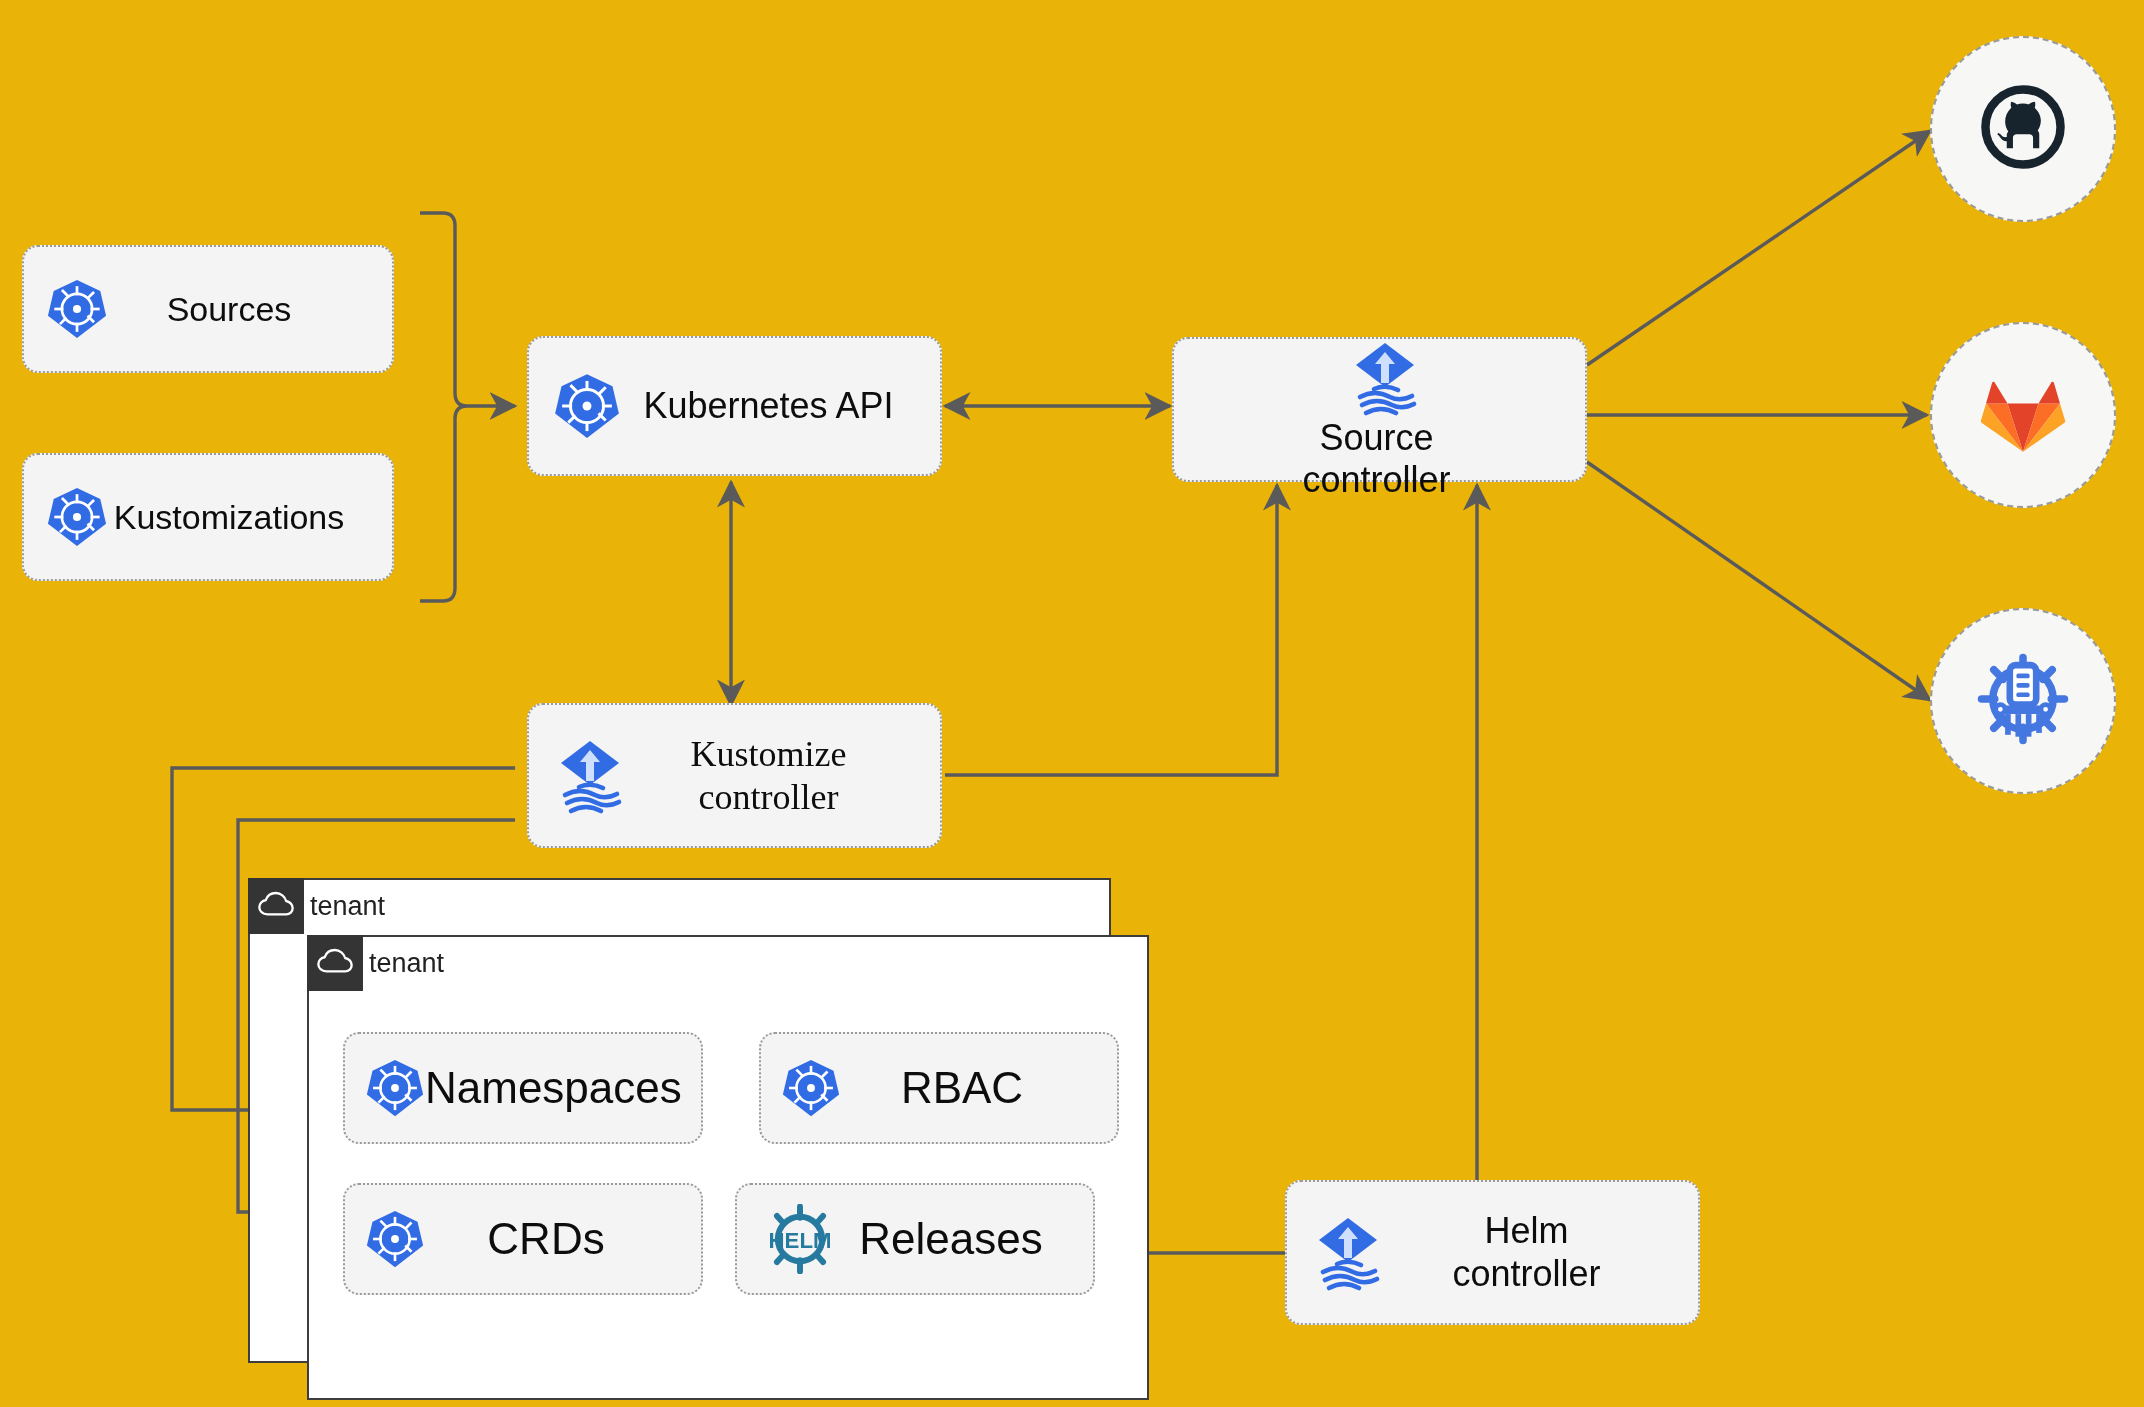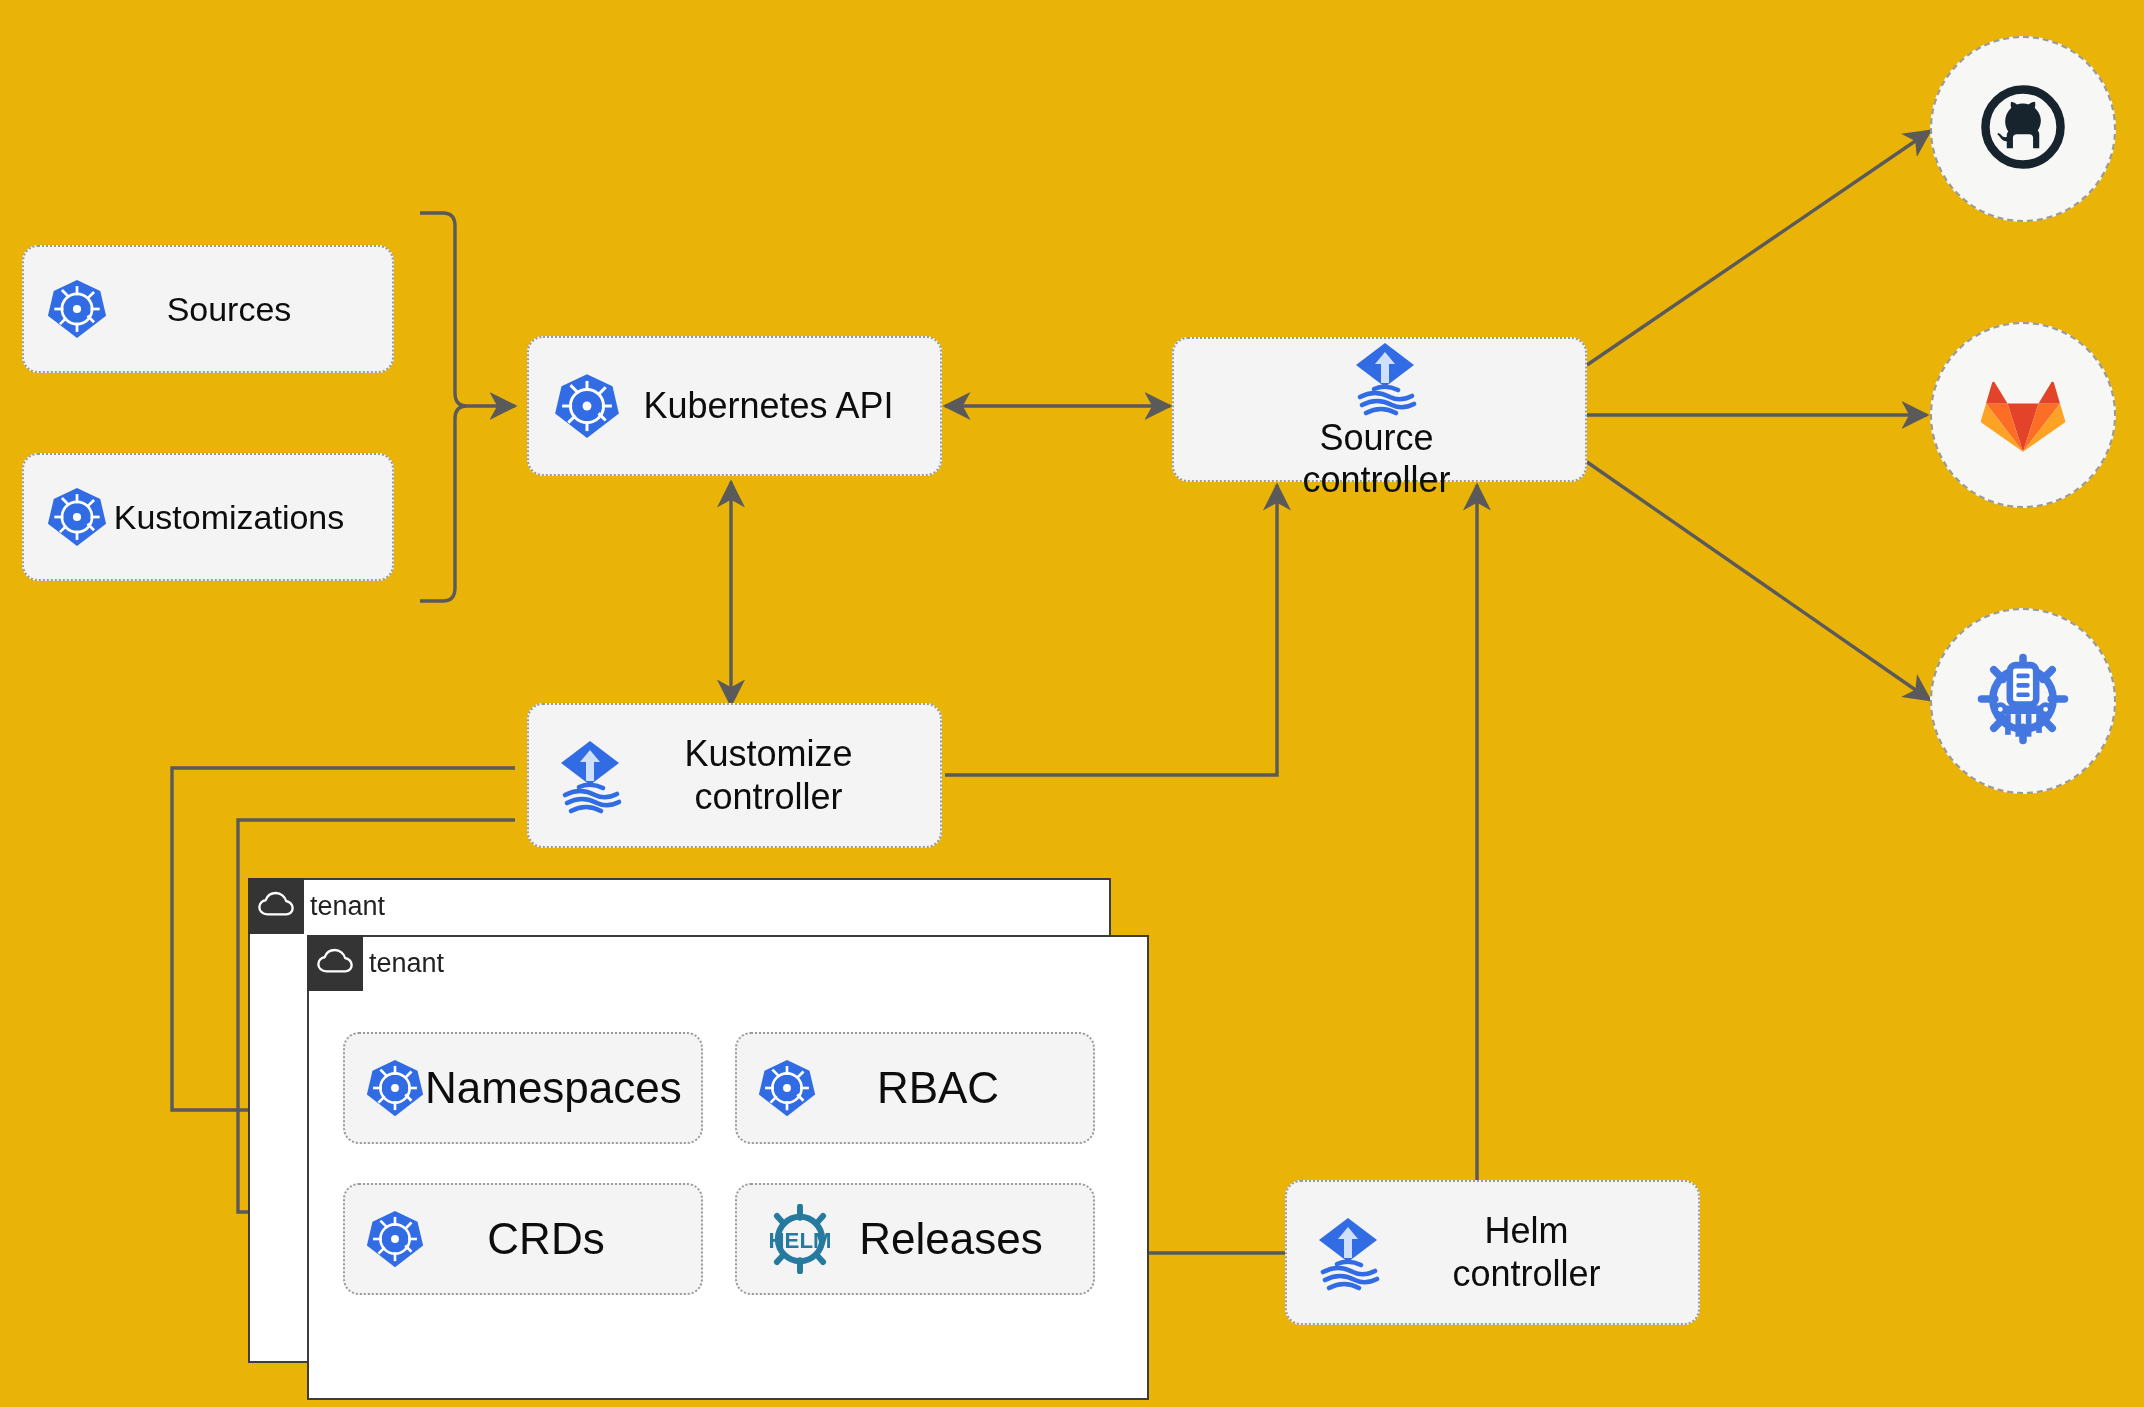--- a/index.html
+++ b/index.html
@@ -217,21 +217,21 @@
           <path d="M14 66 Q 29 58 44 66 Q 54 71 66 65"></path>
           <path d="M18 74 Q 33 66 48 74"></path>
           <path d="M26 50 Q 38 45 50 51"></path>
         </g>
       </svg>
     </span>
     <span class="lbl">Source
 controller</span>
   </div>
 
-  <div class="node n-ctrl" style="left:527px; top:703px;">
+  <div class="node n-ctrl" style="left:527px; top:703px;font-family:Liberation Serif, serif;">
     <span class="ico">
       <svg width="74" height="78" viewBox="0 0 74 78">
         <path d="M37 4 L66 26 L37 48 L8 26 Z" fill="#326ce5"></path>
         <path d="M37 13 L47 25 L41 25 L41 44 L33 44 L33 25 L27 25 Z" fill="#cfe0ff"></path>
         <g stroke="#326ce5" stroke-width="4.6" fill="none" stroke-linecap="round">
           <path d="M12 58 Q 27 50 42 58 Q 52 63 64 57"></path>
           <path d="M14 66 Q 29 58 44 66 Q 54 71 66 65"></path>
           <path d="M18 74 Q 33 66 48 74"></path>
           <path d="M26 50 Q 38 45 50 51"></path>
         </g>
@@ -361,21 +361,21 @@
             <path d="M41.9 39.9l2-2 6.7 6.7-2 2z"></path>
           <path d="M48.6 13.4l2 2-6.7 6.6-2-2z"></path>
             <path d="M20.1 39.9l2 2-6.7 6.7-2-2z"></path>
         </g>
         <circle cx="32" cy="32" r="15.6" fill="none" stroke="#ffffff" stroke-width="2.8"></circle>
       </svg>
     </span>
     <span class="lbl">Namespaces</span>
   </div>
 
-  <div class="node n-res" style="left:735px; top:1032px;justify-content:center;">
+  <div class="node n-res" style="left:759px; top:1032px;justify-content:center;">
     <span class="ico">
       <svg width="60" height="60" viewBox="0 0 64 64">
         <path d="M32 2 L56 13.5 L62 39 L32 62 L2 39 L8 13.5 Z" fill="#326ce5"></path>
         <g fill="#ffffff">
           <circle cx="32" cy="32" r="4.2"></circle>
           <path d="M30.6 8.4h2.8v9.4h-2.8z"></path>
             <path d="M30.6 46.2h2.8v9.4h-2.8z"></path>
           <path d="M8.6 30.6h9.4v2.8H8.6z"></path>
             <path d="M46 30.6h9.4v2.8H46z"></path>
           <path d="M15.4 13.4l2-2 6.7 6.6-2 2z"></path>

